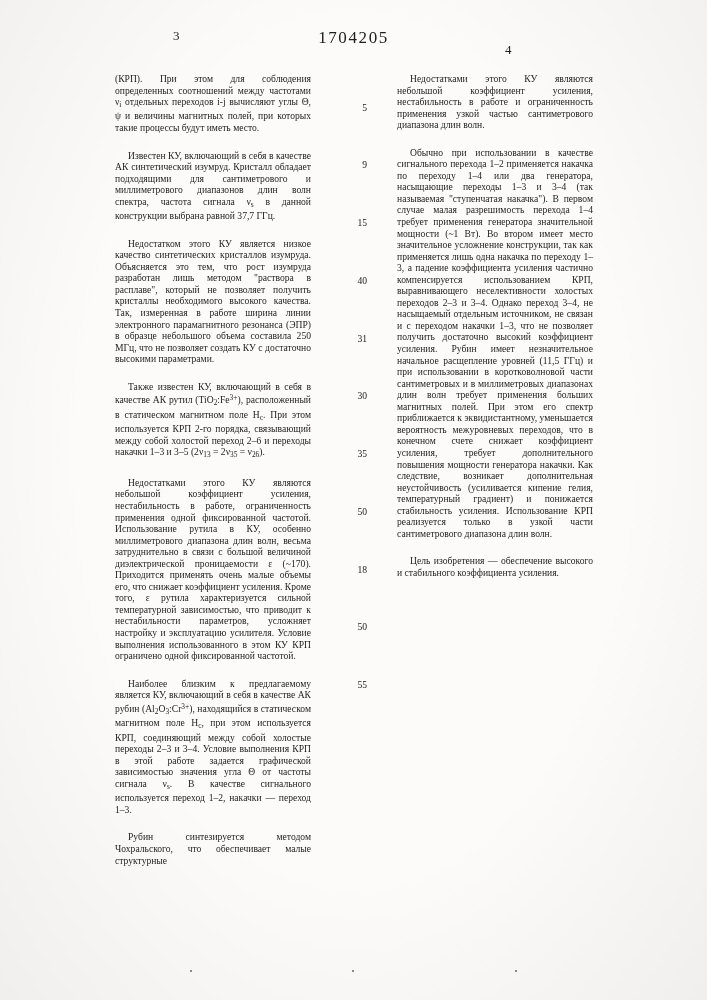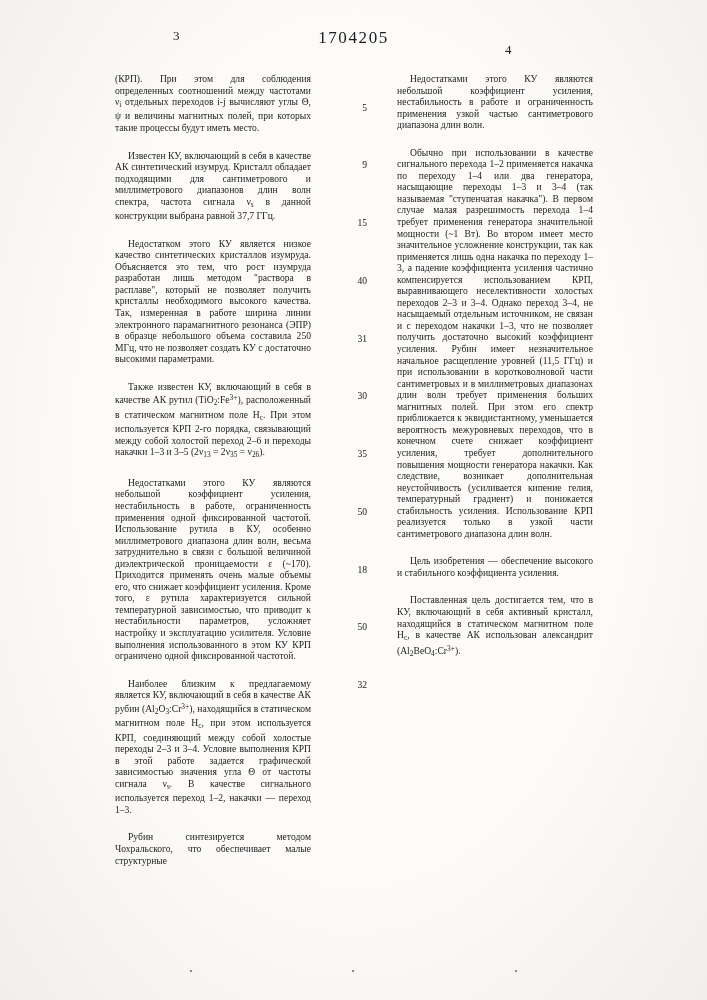--- a/index.html
+++ b/index.html
@@ -141,28 +141,27 @@
         <div style="top: 44.5px;">5</div>
         <div style="top: 102.25px;">9</div>
         <div style="top: 160px;">15</div>
         <div style="top: 217.75px;">40</div>
         <div style="top: 275.5px;">31</div>
         <div style="top: 333.25px;">30</div>
         <div style="top: 391px;">35</div>
         <div style="top: 448.75px;">50</div>
         <div style="top: 506.5px;">18</div>
         <div style="top: 564.25px;">50</div>
-        <div style="top: 622px;">32</div>
+        <div style="top: 622px;">55</div>
       </div>
 
     <div class="col right" id="colRight">
         <p>Недостатками этого КУ являются небольшой коэффициент усиления, нестабильность в работе и ограниченность применения узкой частью сантиметрового диапазона длин волн.</p>
         <p>Обычно при использовании в качестве сигнального перехода 1–2 применяется накачка по переходу 1–4 или два генератора, насыщающие переходы 1–3 и 3–4 (так называемая "ступенчатая накачка"). В первом случае малая разрешимость перехода 1–4 требует применения генератора значительной мощности (~1 Вт). Во втором имеет место значительное усложнение конструкции, так как применяется лишь одна накачка по переходу 1–3, а падение коэффициента усиления частично компенсируется использованием КРП, выравнивающего неселективности холостых переходов 2–3 и 3–4. Однако переход 3–4, не насыщаемый отдельным источником, не связан и с переходом накачки 1–3, что не позволяет получить достаточно высокий коэффициент усиления. Рубин имеет незначительное начальное расщепление уровней (11,5 ГГц) и при использовании в коротковолновой части сантиметровых и в миллиметровых диапазонах длин волн требует применения больших магнитных полей. При этом его спектр приближается к эквидистантному, уменьшается вероятность межуровневых переходов, что в конечном счете снижает коэффициент усиления, требует дополнительного повышения мощности генератора накачки. Как следствие, возникает дополнительная неустойчивость (усиливается кипение гелия, температурный градиент) и понижается стабильность усиления. Использование КРП реализуется только в узкой части сантиметрового диапазона длин волн.</p>
         <p>Цель изобретения — обеспечение высокого и стабильного коэффициента усиления.</p>
-        <p>Поставленная цель достигается тем, что в КУ, включающий в себя активный кристалл, находящийся в статическом магнитном поле H<span class="sub">c</span>, в качестве АК использован александрит (Al<span class="sub">2</span>BeO<span class="sub">4</span>:Cr<span class="sup">3+</span>).</p>
       </div>
 
   </div>
 
   <div class="footer-dots">
     <i style="left:190px;top:0;"></i>
     <i style="left:352px;top:0;"></i>
     <i style="left:515px;top:0;"></i>
   </div>
 

